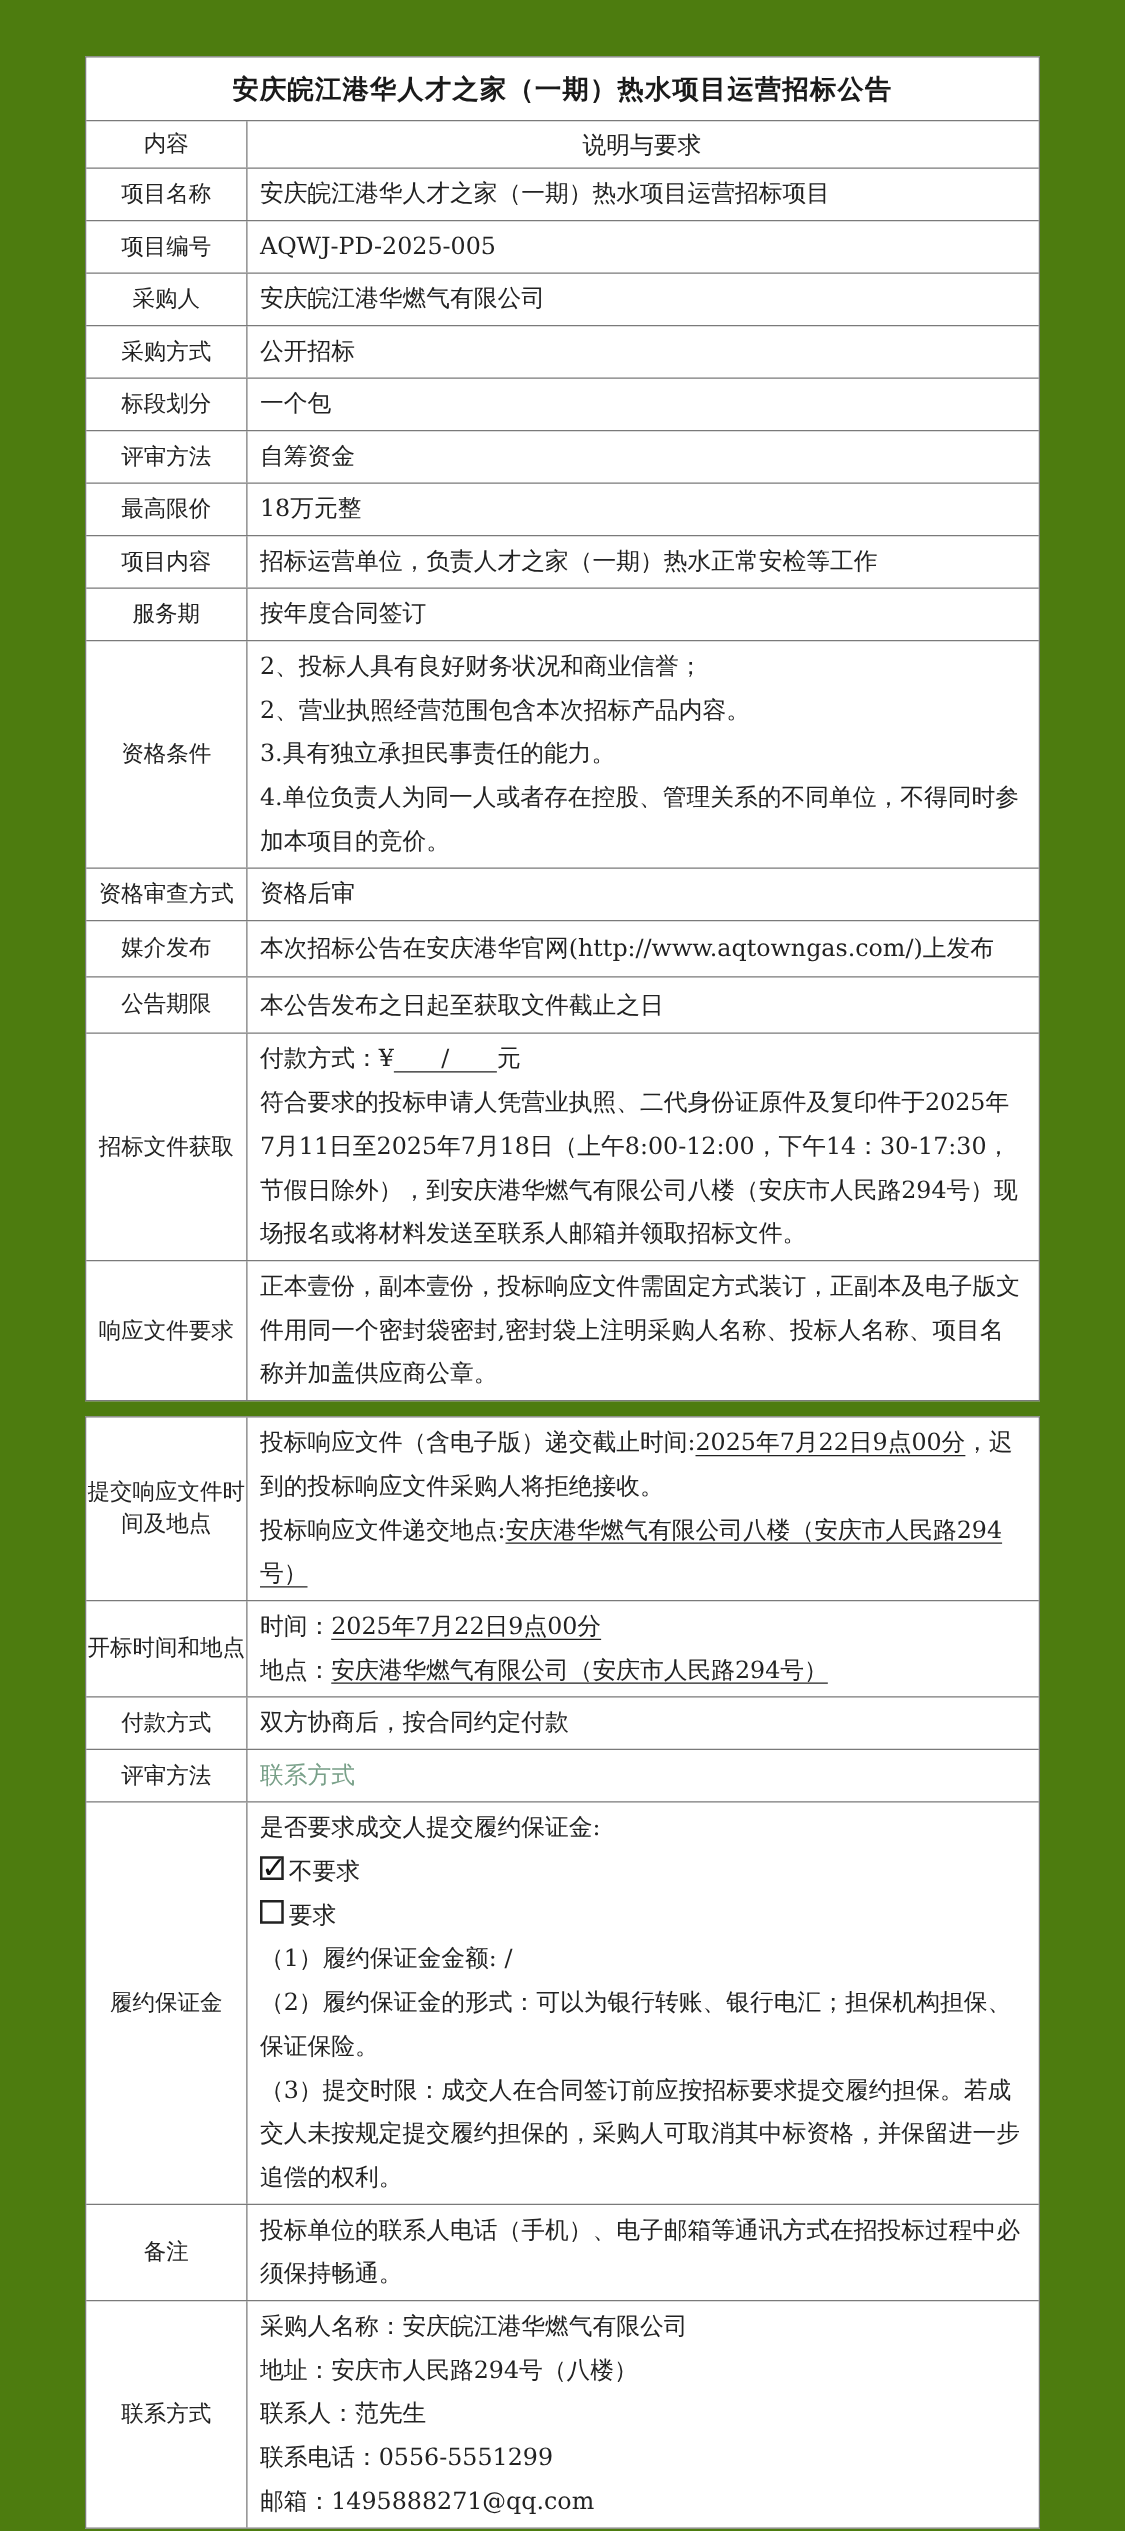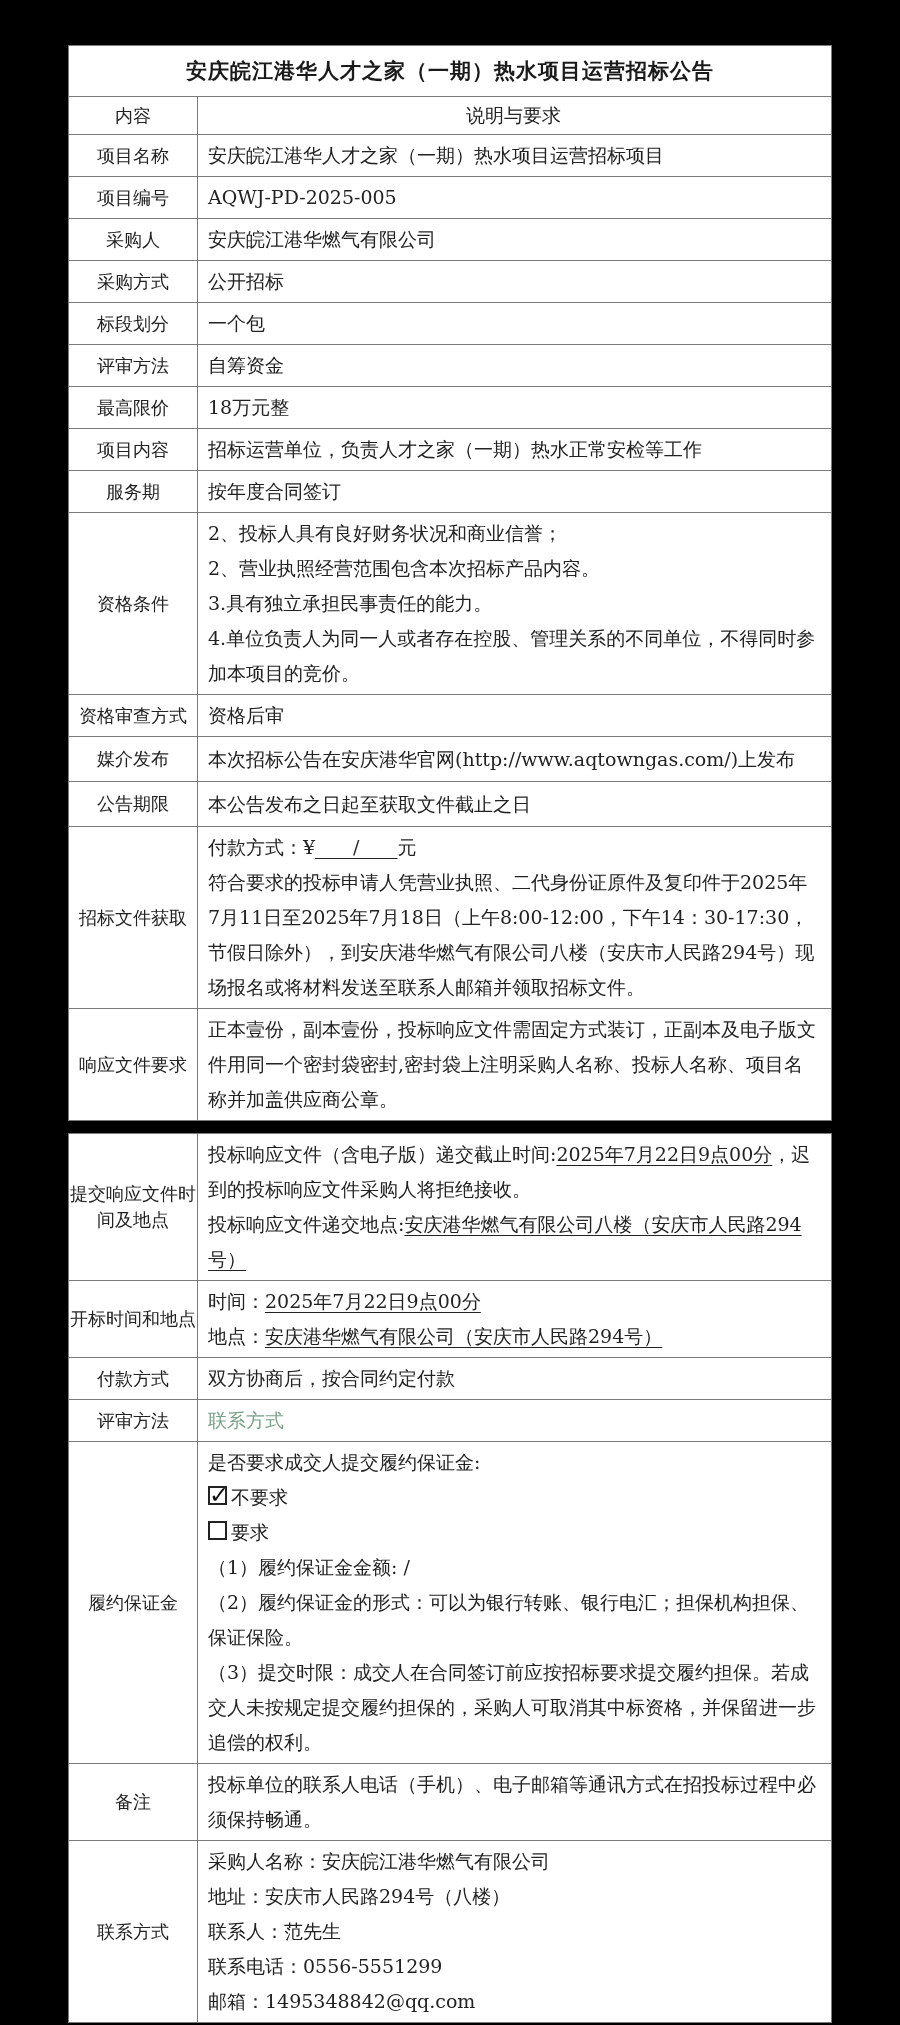--- a/index.html
+++ b/index.html
@@ -1,21 +1,21 @@
 <!DOCTYPE html>
 <html><head>
 <meta charset="utf-8">
 <style>
   html,body{margin:0;padding:0;}
   body{
     width:900px;height:2025px;background:#ffffff;color:#222222;
     font-family:"DejaVu Serif","Liberation Serif",serif;
     -webkit-font-smoothing:antialiased;
   }
-  .doc{position:relative;width:900px;height:2025px;background:#000000;overflow:hidden;}
+  .doc{position:relative;width:900px;height:2025px;background:#4d7c0f;overflow:hidden;}
   .doc-table{
     width:764px;margin-left:68px;background:#ffffff;
     border:1px solid #7a7a7a;box-sizing:border-box;
   }
   .doc-table.first{margin-top:45px;}
   .doc-table.second{margin-top:12px;}
   .t-row{display:flex;border-bottom:1px solid #7a7a7a;min-height:37px;box-sizing:border-box;}
   .t-row:last-child{border-bottom:none;}
   .t-row.tall{min-height:45px;}
   .title-row{
@@ -199,19 +199,19 @@
             <div class="t-line"><span>投标单位的联系人电话（手机）、电子邮箱等通讯方式在招投标过程中必须保持畅通。</span></div>
           </div>
         </div>
         <div class="t-row">
           <div class="t-label">联系方式</div>
           <div class="t-content">
             <div class="t-line"><span>采购人名称：安庆皖江港华燃气有限公司</span></div>
             <div class="t-line"><span>地址：安庆市人民路294号（八楼）</span></div>
             <div class="t-line"><span>联系人：范先生</span></div>
             <div class="t-line"><span>联系电话：0556-5551299</span></div>
-            <div class="t-line"><span>邮箱：1495348842@qq.com</span></div>
+            <div class="t-line"><span>邮箱：1495888271@qq.com</span></div>
           </div>
         </div>
       </div>
   </div>
 
 </div>
 
 </body></html>

